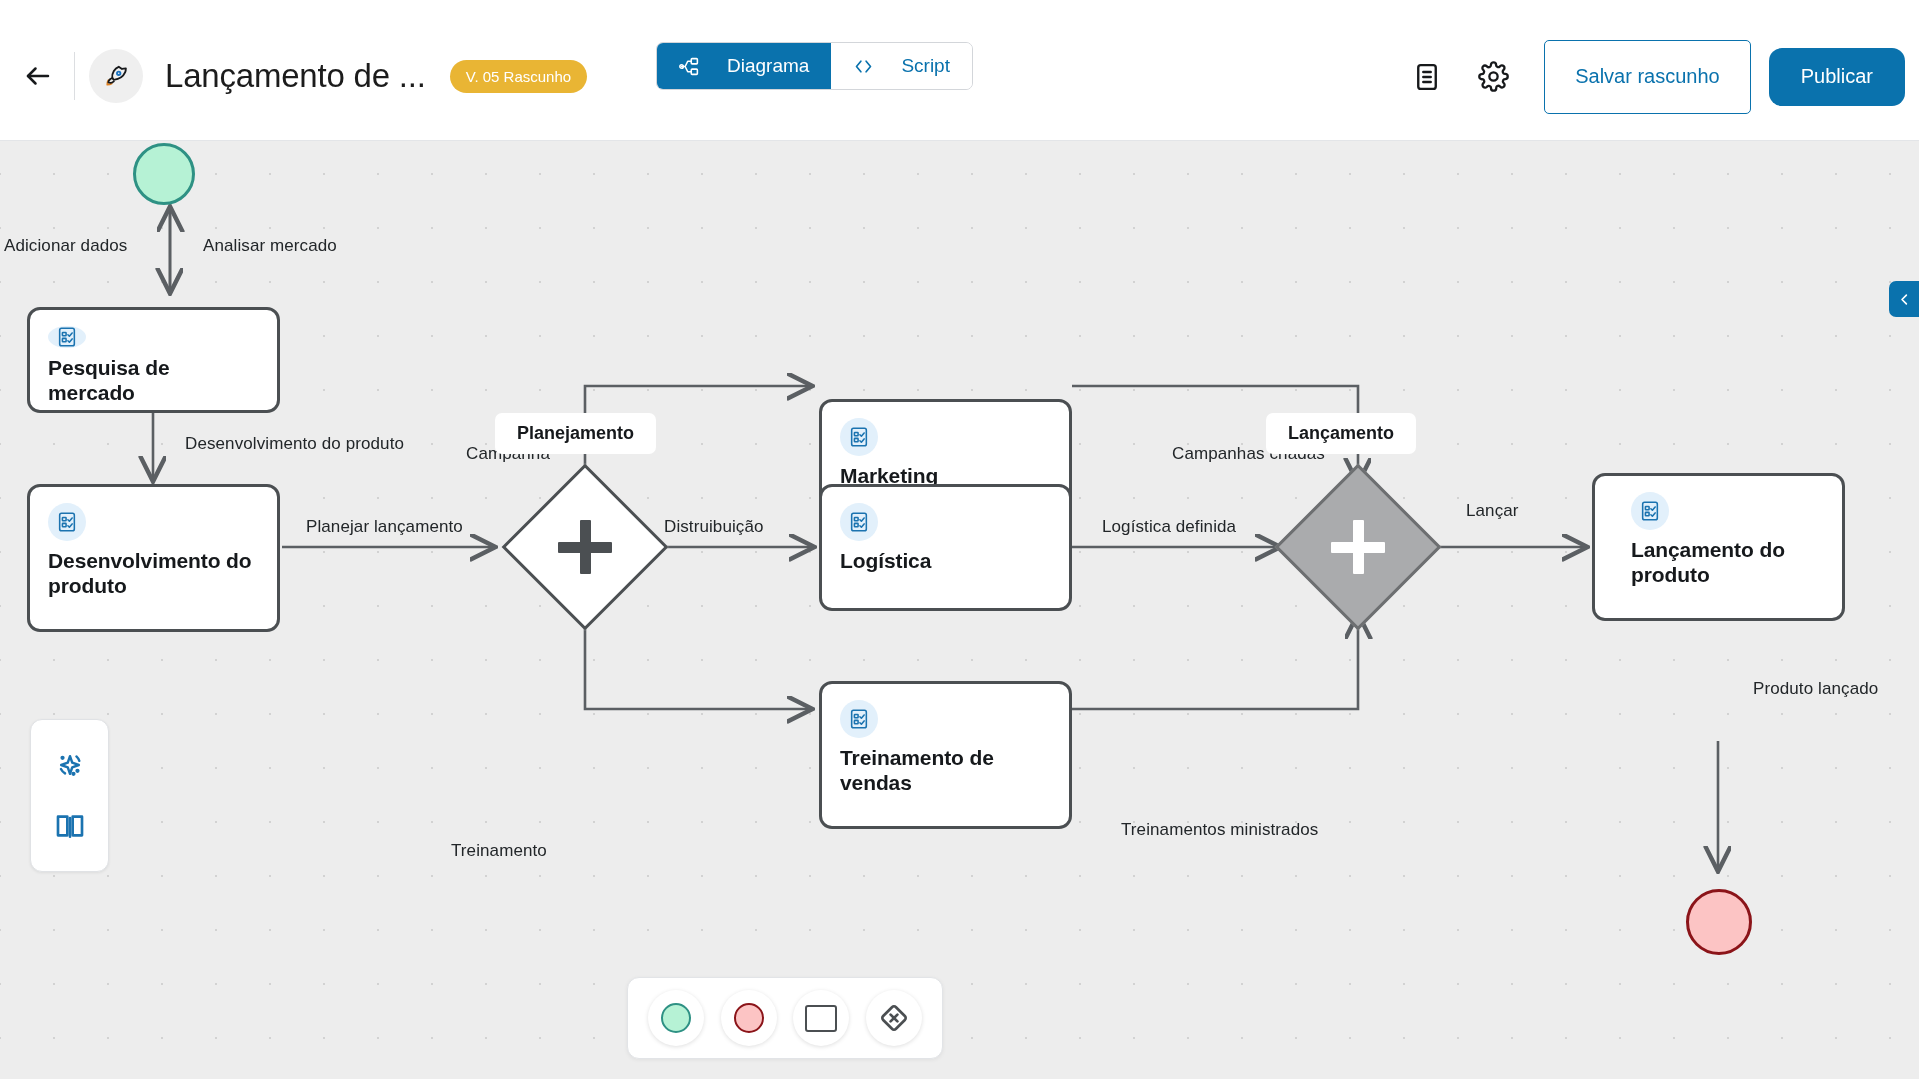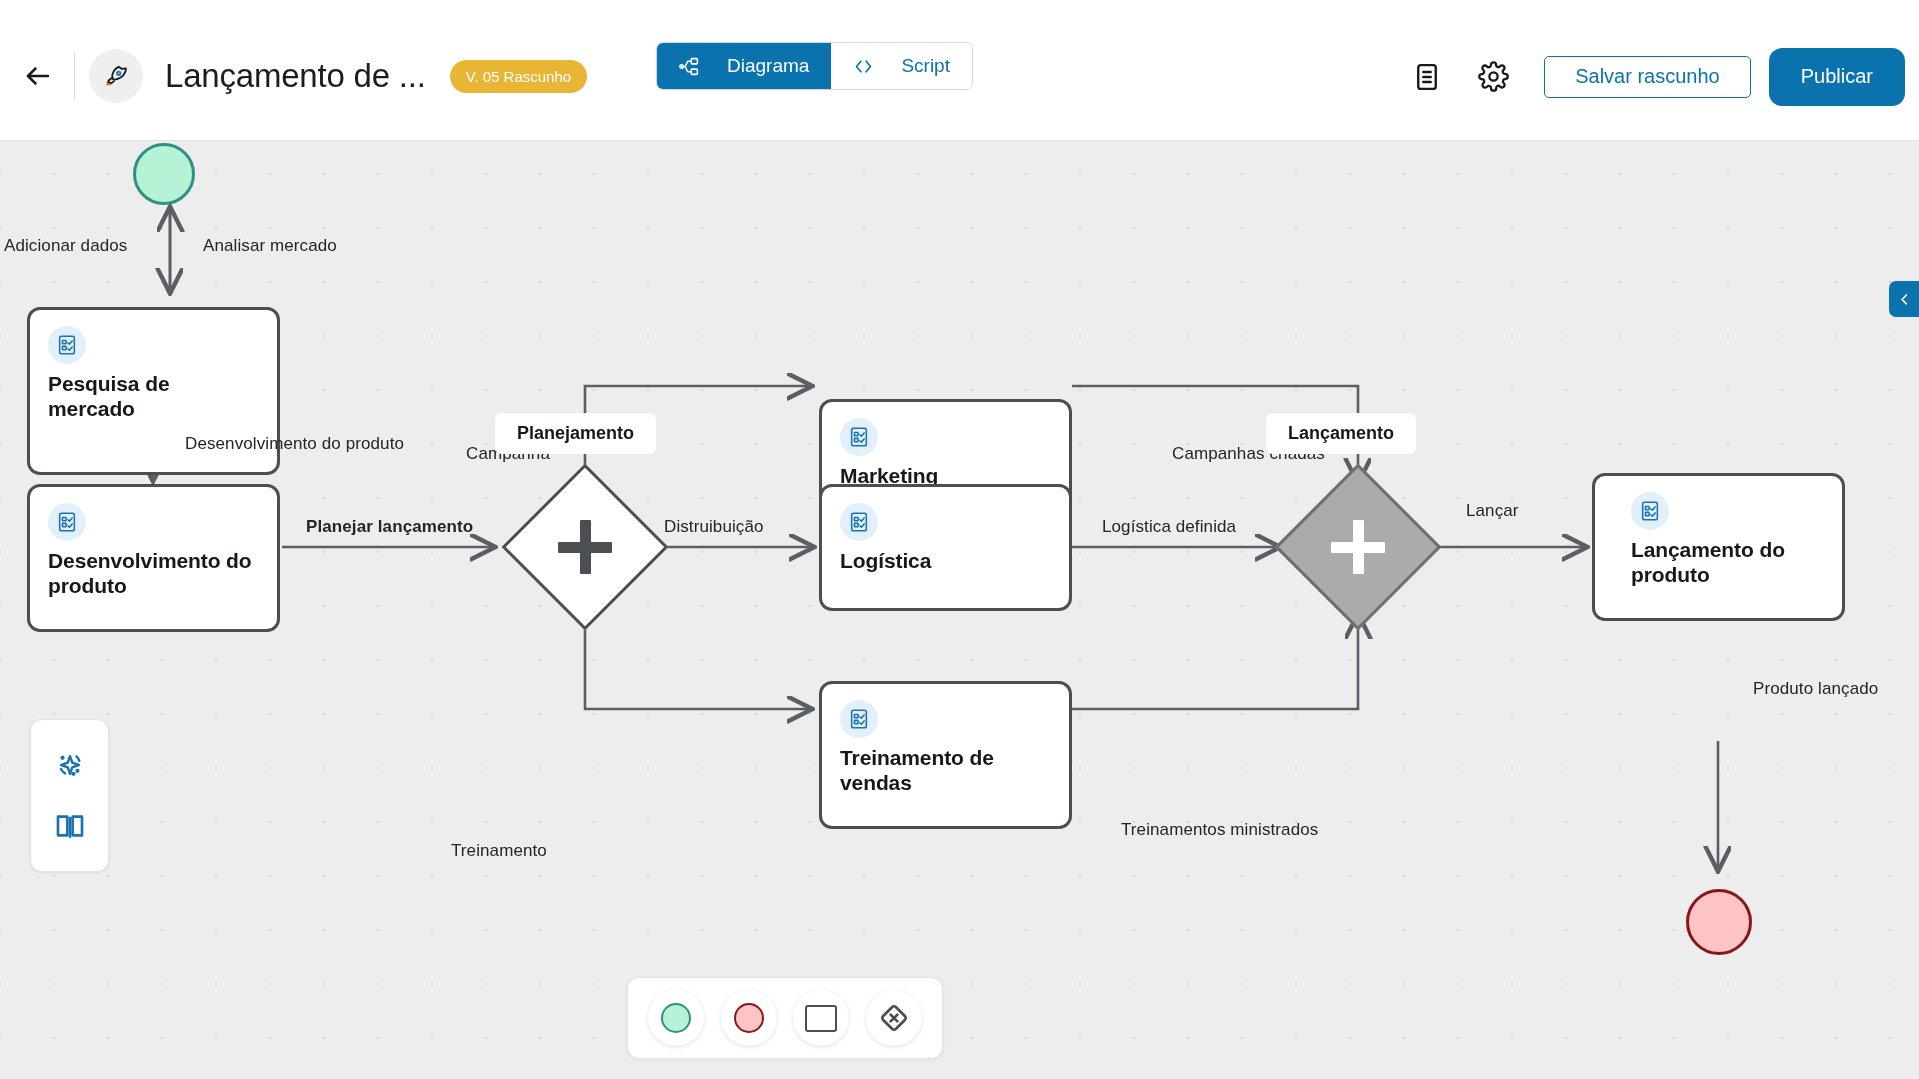--- a/index.html
+++ b/index.html
@@ -66,21 +66,21 @@
     position: absolute; right: 14px; top: 0; height: 129px;
     display: flex; align-items: center; gap: 0;
   }
   .icon-btn {
     width: 52px; height: 52px; margin: 0 7px;
     display: flex; align-items: center; justify-content: center;
     cursor: pointer; border-radius: 6px;
   }
   .btn-outline {
     margin-left: 18px;
-    height: 42px; padding: 0 30px;
+    height: 74px; padding: 0 30px;
     border: 1px solid #0a72ad; border-radius: 5px;
     background: #ffffff; color: #0a72ad;
     font-size: 20px; font-family: "Liberation Sans", sans-serif;
     display: flex; align-items: center; justify-content: center;
     cursor: pointer; white-space: nowrap;
   }
   .btn-primary {
     margin-left: 18px;
     height: 58px; padding: 0 32px;
     border: none; border-radius: 13px;
@@ -325,21 +325,21 @@
 
       <line x1="1718" y1="612" x2="1718" y2="740" marker-end="url(#arr)"></line>
     </g>
   </svg>
 
   <div class="ev-start" style="left:133px; top:14px;"></div>
 
   <div class="edge-label" style="left:4px; top:107px;">Adicionar dados</div>
   <div class="edge-label" style="left:203px; top:107px;">Analisar mercado</div>
 
-  <div class="node" style="left:27px; top:178px; width:253px; height:168px;">
+  <div class="node" style="left:27px; top:178px; width:253px; height:106px;">
     <div class="node-icon">
       <svg width="22" height="22" viewBox="0 0 24 24" fill="none" stroke="#1b73b0" stroke-width="1.7" stroke-linecap="round" stroke-linejoin="round">
         <rect x="4" y="2.5" width="16" height="19" rx="2"></rect>
         <rect x="7" y="7" width="4" height="3.6" rx="0.6"></rect>
         <rect x="7" y="13.5" width="4" height="3.6" rx="0.6"></rect>
         <polyline points="13 9.6 14.6 11.2 17.6 7.6"></polyline>
         <polyline points="13 16.1 14.6 17.7 17.6 14.1"></polyline>
       </svg>
     </div>
     <div class="node-label">Pesquisa de mercado</div>
@@ -353,21 +353,21 @@
         <rect x="4" y="2.5" width="16" height="19" rx="2"></rect>
         <rect x="7" y="7" width="4" height="3.6" rx="0.6"></rect>
         <rect x="7" y="13.5" width="4" height="3.6" rx="0.6"></rect>
         <polyline points="13 9.6 14.6 11.2 17.6 7.6"></polyline>
         <polyline points="13 16.1 14.6 17.7 17.6 14.1"></polyline>
       </svg>
     </div>
     <div class="node-label">Desenvolvimento do produto</div>
   </div>
 
-  <div class="edge-label" style="left:306px; top:388px;font-weight:bold;">Planejar lançamento</div>
+  <div class="edge-label" style="left:306px; top:388px;">Planejar lançamento</div>
   <div class="edge-label" style="left:466px; top:315px;">Campanha</div>
   <div class="edge-label" style="left:664px; top:388px;">Distruibuição</div>
   <div class="edge-label" style="left:451px; top:712px;">Treinamento</div>
 
   <div class="gateway" style="left:526px; top:359px;"></div>
   <div class="gw-plus" style="left:526px; top:359px;">
     <span class="bar-h"></span>
       <span class="bar-v"></span>
   </div>
   <div class="gw-chip" style="left:495px; top:284px;">Planejamento</div>

